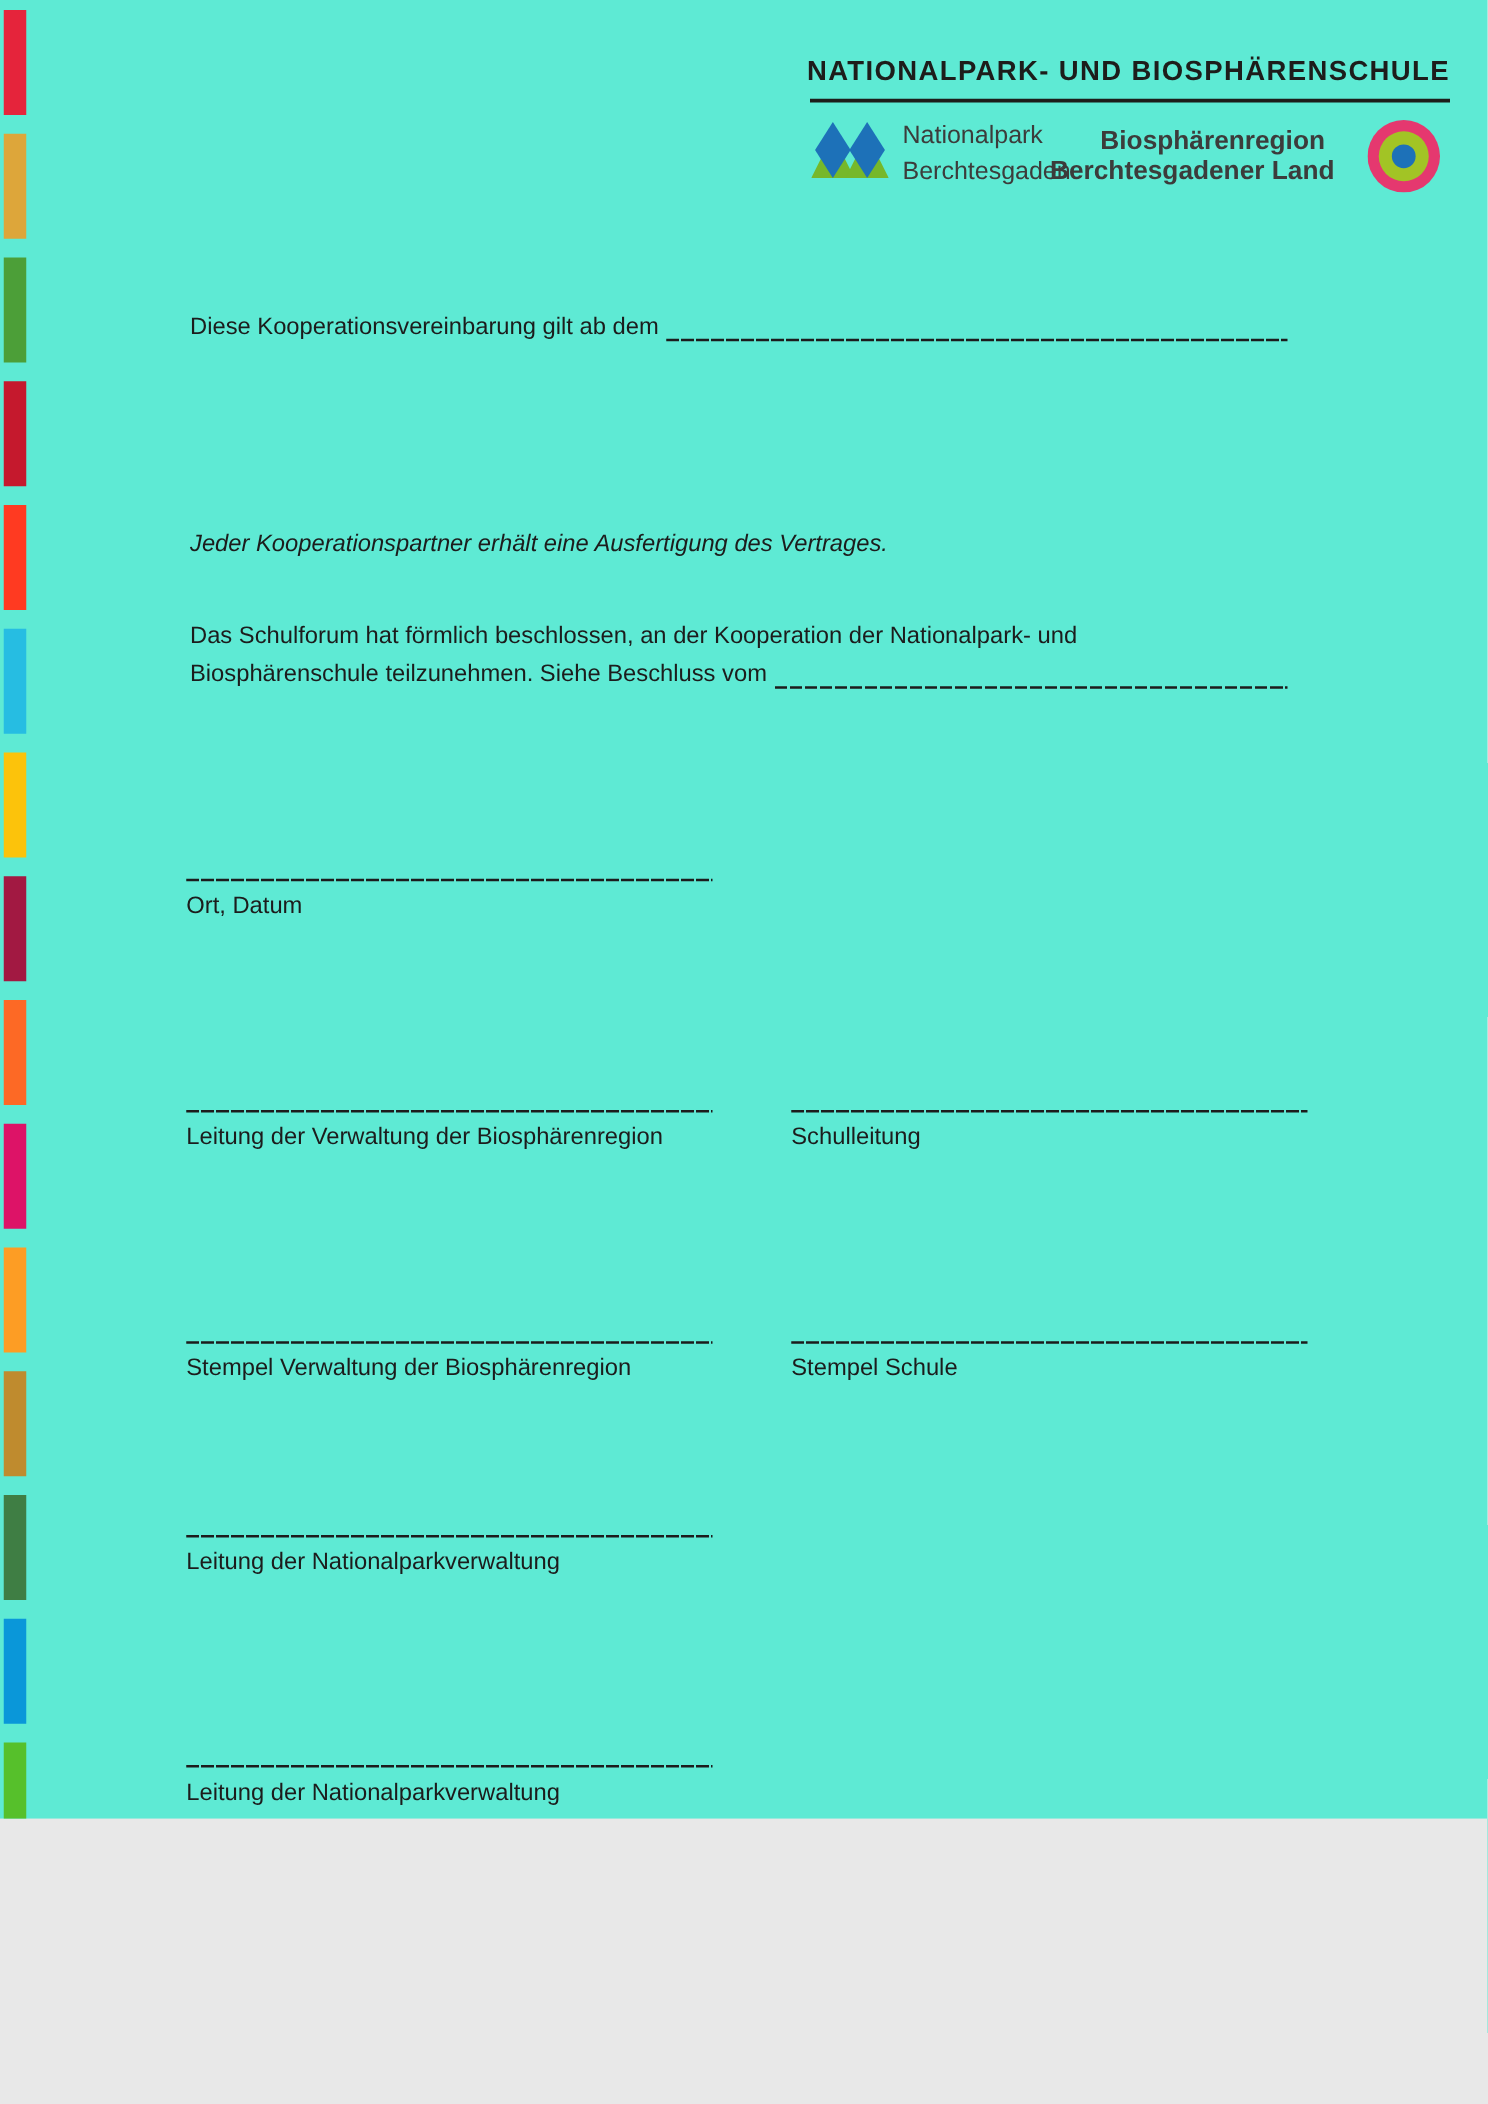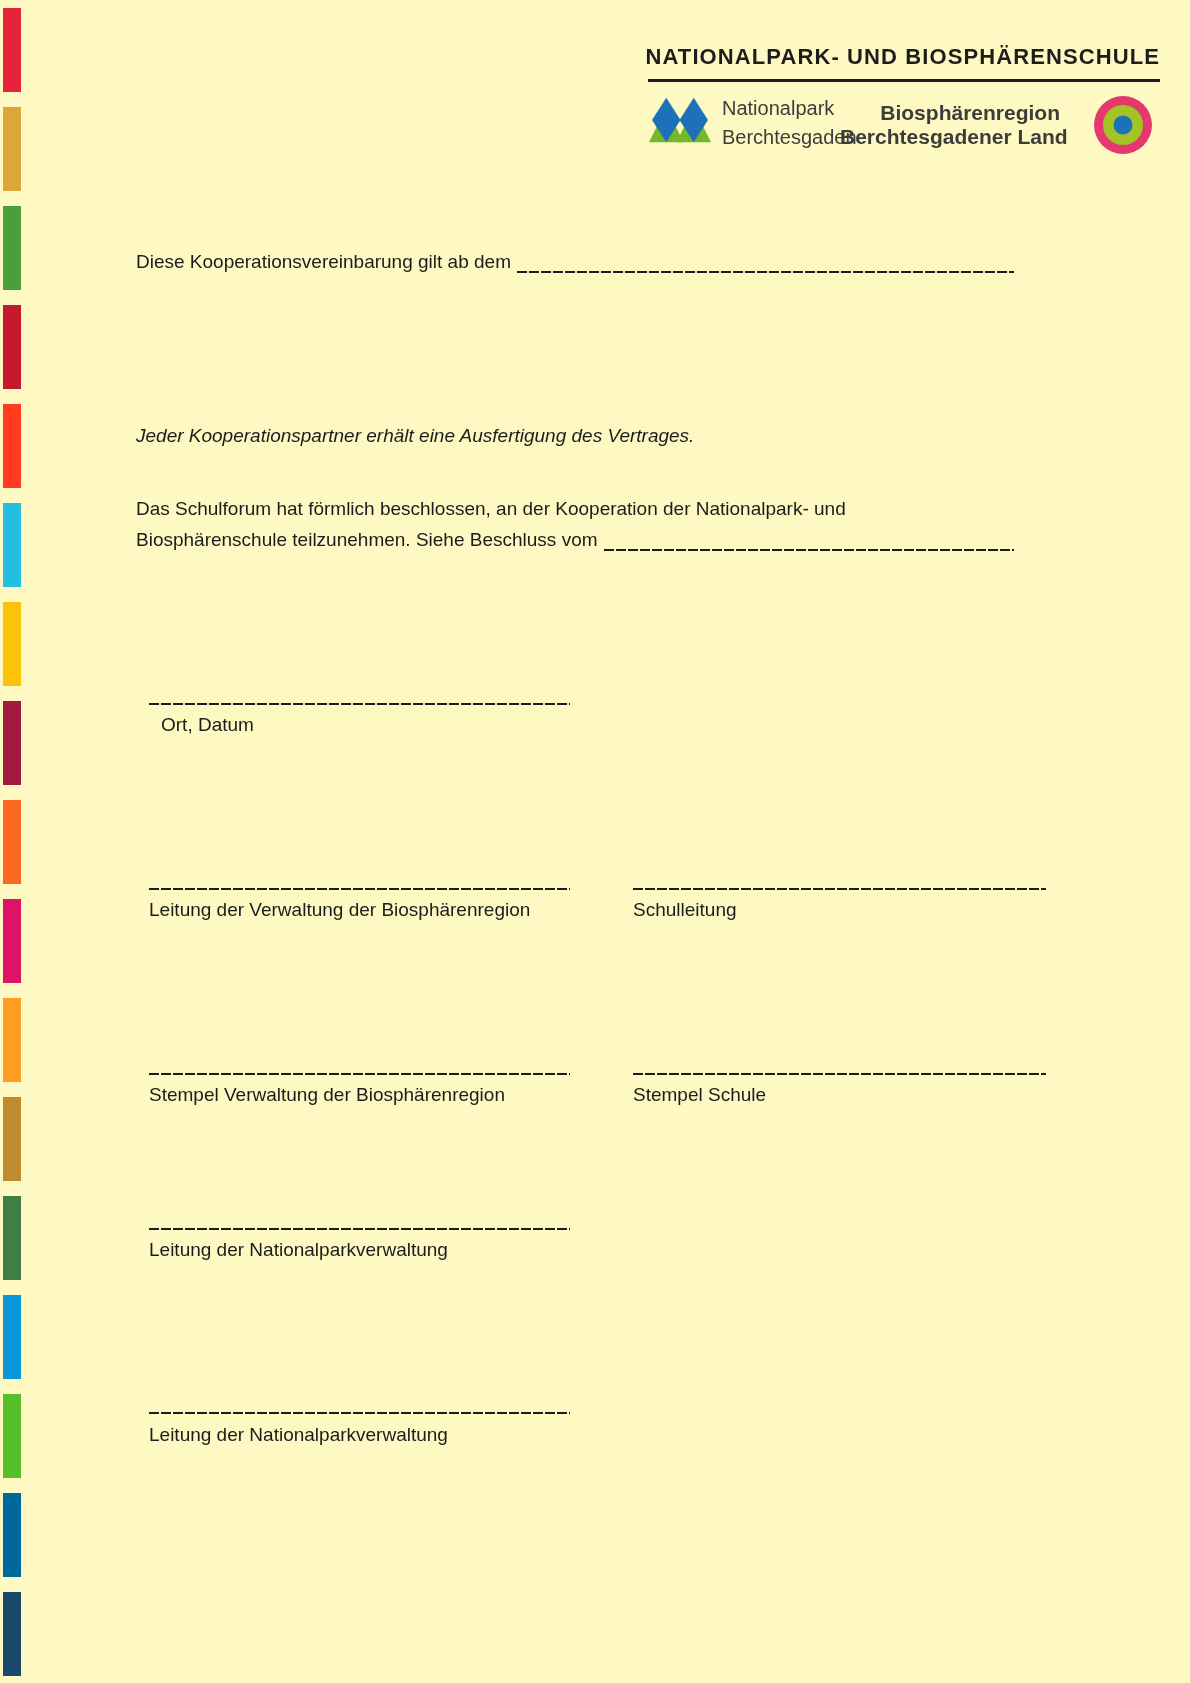--- a/index.html
+++ b/index.html
@@ -1,19 +1,19 @@
 <!DOCTYPE html>
 <html><head>
 <meta charset="utf-8">
 <style>
   html,body{margin:0;padding:0;background:#e8e8e8;}
   .page{
     position:relative;
-    width:1190px;height:1683px;
-    background:#fef9c3;
+    width:1190px;height:1455px;
+    background:#5eead4;
     margin:0 auto;
     overflow:hidden;
     font-family:"Liberation Sans",sans-serif;
     color:#1c1c1c;
   }
   
   .sdg-strip{position:absolute;left:3px;top:8px;width:18px;display:flex;flex-direction:column;gap:15px;}
   .sdg-bar{width:18px;height:84px;flex:0 0 84px;}
   
   .hdr-title{
@@ -30,21 +30,21 @@
   .bio-text{
     position:absolute;left:840px;top:101px;width:220px;
     text-align:right;font-size:21px;line-height:24px;font-weight:700;color:#3c3c3b;white-space:nowrap;
   }
   .bio-circle{position:absolute;left:1094px;top:96px;width:58px;height:58px;}
   
   .doc-h1{
     position:absolute;left:136px;top:203px;
     font-size:30px;font-weight:400;white-space:nowrap;
   }
-  .para{position:absolute;left:136px;font-size:19px;line-height:31px;white-space:nowrap;justify-content:flex-end;}
+  .para{position:absolute;left:152px;font-size:19px;line-height:31px;white-space:nowrap;justify-content:flex-end;}
   .para-flex{display:flex;align-items:stretch;width:878px;}
   .para-flex .txt{flex:0 0 auto;}
   .fill-line{
     flex:1 1 auto;margin-left:6px;align-self:flex-end;height:2px;margin-bottom:4px;
     background:repeating-linear-gradient(90deg,#1c1c1c 0 10px,rgba(0,0,0,0) 10px 12px);
   }
   
   .sig-line{
     position:absolute;height:2px;
     background:repeating-linear-gradient(90deg,#1c1c1c 0 10px,rgba(0,0,0,0) 10px 12px);
@@ -115,21 +115,21 @@
 
   <div class="para" style="top:493px;">
     <div>Das Schulforum hat förmlich beschlossen, an der Kooperation der Nationalpark- und</div>
     <div class="para-flex">
       <span class="txt">Biosphärenschule teilzunehmen. Siehe Beschluss vom</span>
       <span class="fill-line"></span>
     </div>
   </div>
 
   <div class="sig-line col-l" style="top:703px;"></div>
-  <div class="sig-label col-l" style="top:714px;margin-left:12px;">Ort, Datum</div>
+  <div class="sig-label col-l" style="top:714px;">Ort, Datum</div>
 
   <div class="sig-line col-l" style="top:888px;"></div>
   <div class="sig-line col-r" style="top:888px;"></div>
   <div class="sig-label col-l" style="top:899px;">Leitung der Verwaltung der Biosphärenregion</div>
   <div class="sig-label col-r" style="top:899px;">Schulleitung</div>
 
   <div class="sig-line col-l" style="top:1073px;"></div>
   <div class="sig-line col-r" style="top:1073px;"></div>
   <div class="sig-label col-l" style="top:1084px;">Stempel Verwaltung der Biosphärenregion</div>
   <div class="sig-label col-r" style="top:1084px;">Stempel Schule</div>

